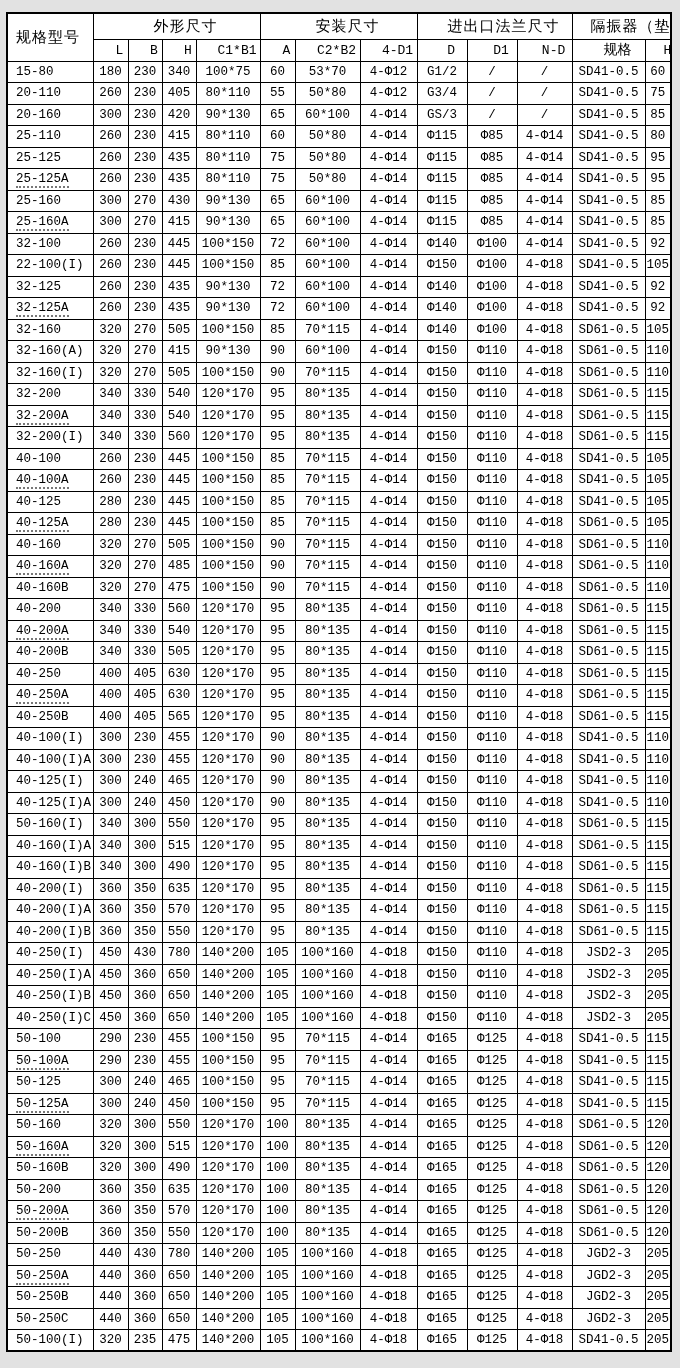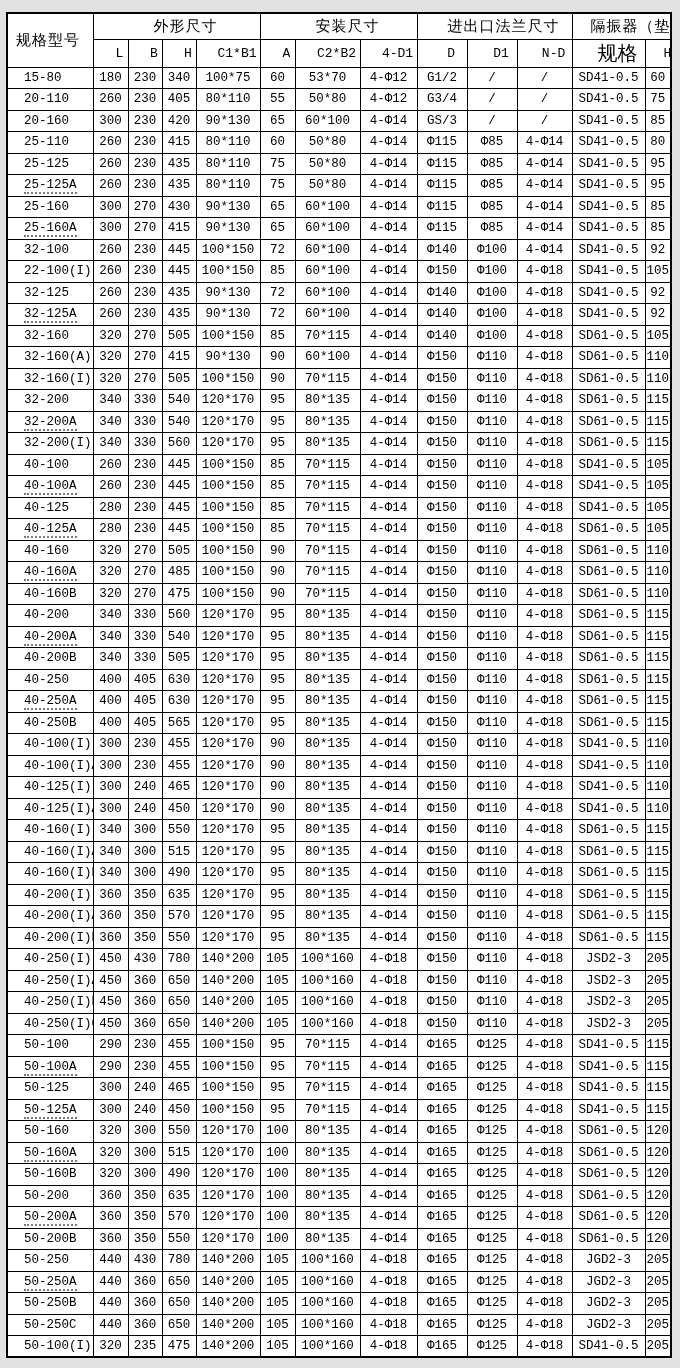--- a/index.html
+++ b/index.html
@@ -23,28 +23,28 @@
     text-align:center;
     vertical-align:middle;
     overflow:hidden;
     white-space:nowrap;
   }
   thead th{font-weight:normal;padding-left:18px;}
   tr.h1row{height:26px;}
   tr.h1row th{font-size:15px;letter-spacing:1px;}
   tr.h2row{height:22px;}
   tr.h2row th{font-size:13px;font-family:"Liberation Mono","DejaVu Sans Mono",monospace;}
-  tr.h2row th.cjk{font-family:"Liberation Sans",sans-serif;font-size:20px;}
+  tr.h2row th.cjk{font-family:"Liberation Sans",sans-serif;font-size:14px;}
   th.model-h{font-size:15px;text-align:left;padding-left:8px;letter-spacing:1px;}
   tbody tr{height:21.5px;}
   tbody td{
     font-family:"Liberation Mono","DejaVu Sans Mono",monospace;
     font-size:12.5px;
   }
-  tbody td.model{text-align:left;padding-left:16px;}
+  tbody td.model{text-align:left;padding-left:8px;}
   .dotted{border-bottom:2px dotted #777;font-family:Liberation Mono, monospace;}
 </style>
 </head>
 <body>
 
 <div class="page">
   <table>
     <colgroup>
       <col style="width:86px">
         <col style="width:35px">
@@ -603,21 +603,21 @@
           <td>90</td>
           <td>80*135</td>
           <td>4-Φ14</td>
           <td>Φ150</td>
           <td>Φ110</td>
           <td>4-Φ18</td>
           <td>SD41-0.5</td>
           <td>110</td>
         </tr>
         <tr>
-          <td class="model"><span>40-160(I)</span></td>
+          <td class="model"><span>50-160(I)</span></td>
           <td>340</td>
           <td>300</td>
           <td>550</td>
           <td>120*170</td>
           <td>95</td>
           <td>80*135</td>
           <td>4-Φ14</td>
           <td>Φ150</td>
           <td>Φ110</td>
           <td>4-Φ18</td>

